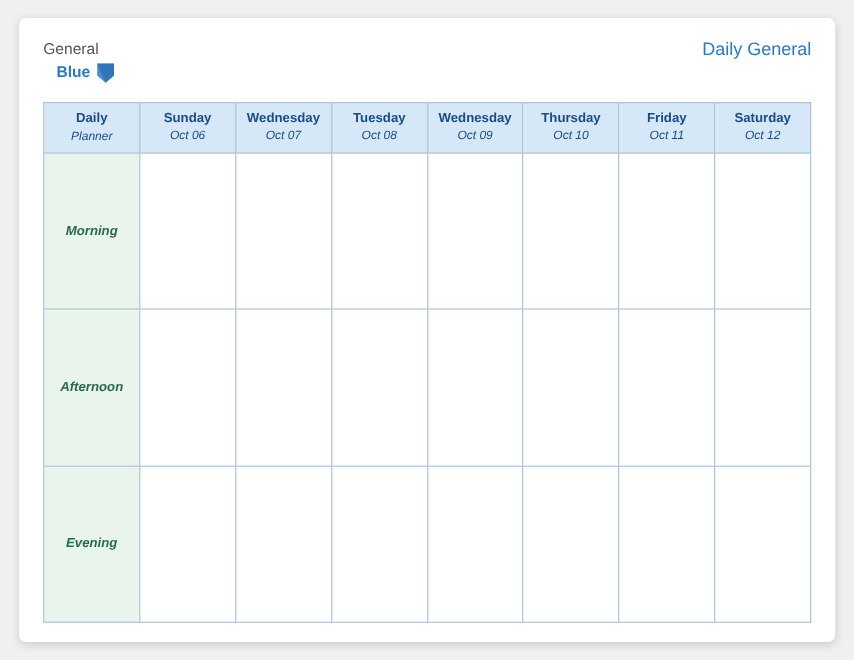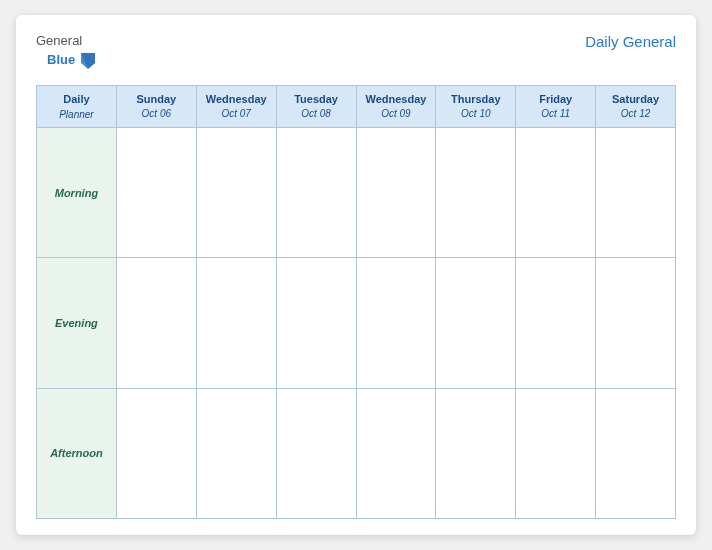--- a/index.html
+++ b/index.html
@@ -178,31 +178,31 @@
         <td class="row-label">Morning</td>
         <td></td>
         <td></td>
         <td></td>
         <td></td>
         <td></td>
         <td></td>
         <td></td>
       </tr>
       <tr>
+        <td class="row-label">Afternoon</td>
+        <td></td>
+        <td></td>
+        <td></td>
+        <td></td>
+        <td></td>
+        <td></td>
+        <td></td>
+      </tr>
+      <tr>
         <td class="row-label">Evening</td>
-        <td></td>
-        <td></td>
-        <td></td>
-        <td></td>
-        <td></td>
-        <td></td>
-        <td></td>
-      </tr>
-      <tr>
-        <td class="row-label">Afternoon</td>
         <td></td>
         <td></td>
         <td></td>
         <td></td>
         <td></td>
         <td></td>
         <td></td>
       </tr>
     </tbody>
   </table>

